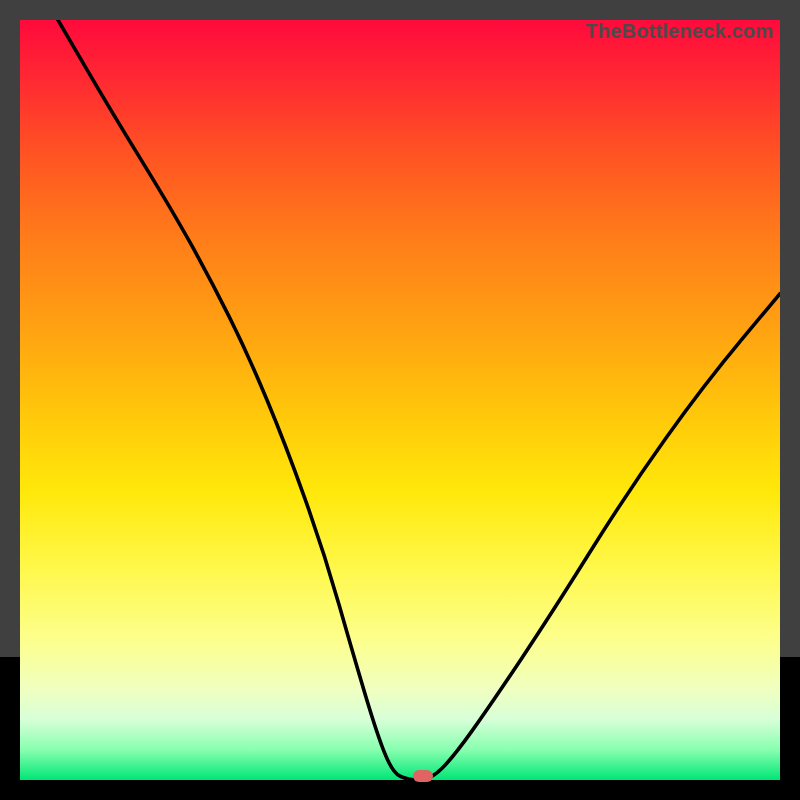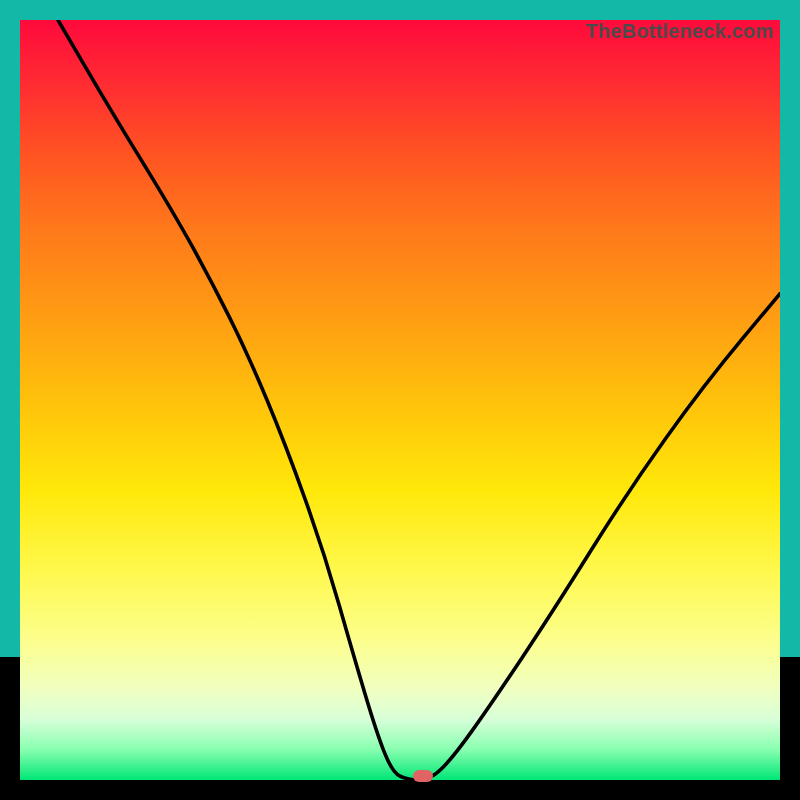--- a/index.html
+++ b/index.html
@@ -1,20 +1,20 @@
 <!DOCTYPE html>
 <html><head>
 <meta charset="utf-8">
 <style>
   * { margin: 0; padding: 0; box-sizing: border-box; }
   html, body { width: 800px; height: 800px; overflow: hidden; background: #000; }
   .frame {
     width: 800px;
     height: 657px;
-    background: #14b8a6;
+    background: #404040;
     position: relative;
   }
   .plot-area {
     position: absolute;
     left: 20px;
     top: 20px;
     width: 760px;
     height: 760px;
     background: linear-gradient(to bottom,
       #ff0a3c 0%,

